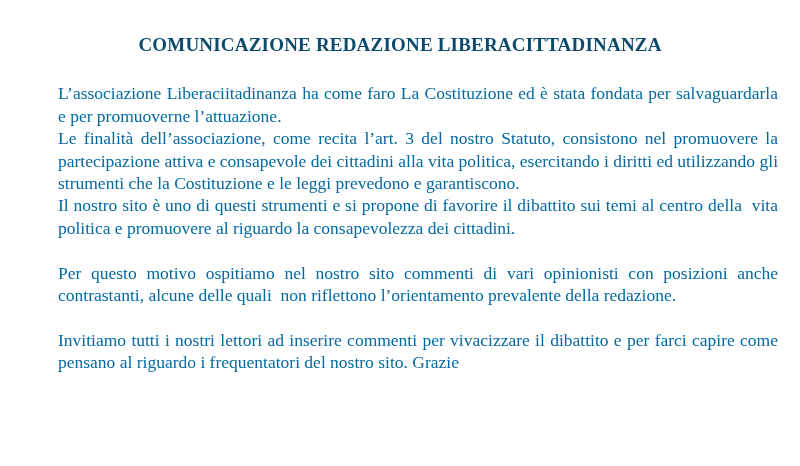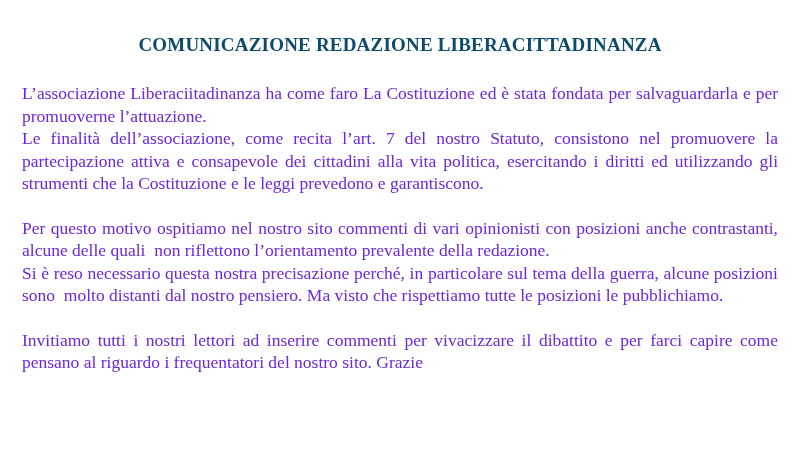--- a/index.html
+++ b/index.html
@@ -25,37 +25,38 @@
     letter-spacing: 0.2px;
     margin-bottom: 26px;
     color: #0c4a6e;
   }
   .block { margin: 0; }
   .block + .block { margin-top: 22.4px; }
   .block p {
     font-size: 17.5px;
     line-height: 22.4px;
     text-align: justify;
-    color: #6d28d9;
+    color: #0369a1;
+    margin-left: 36px;
   }
 </style>
 </head>
 <body>
 
 <div class="page">
 
   <h1 class="doc-title">COMUNICAZIONE REDAZIONE LIBERACITTADINANZA</h1>
 
   <div class="block">
     <p>L’associazione Liberaciitadinanza ha come faro La Costituzione ed è stata fondata per salvaguardarla e per promuoverne l’attuazione.</p>
-    <p>Le finalità dell’associazione, come recita l’art. 7 del nostro Statuto, consistono nel promuovere la partecipazione attiva e consapevole dei cittadini alla vita politica, esercitando i diritti ed utilizzando gli strumenti che la Costituzione e le leggi prevedono e garantiscono.</p>
+    <p>Le finalità dell’associazione, come recita l’art. 3 del nostro Statuto, consistono nel promuovere la partecipazione attiva e consapevole dei cittadini alla vita politica, esercitando i diritti ed utilizzando gli strumenti che la Costituzione e le leggi prevedono e garantiscono.</p>
+    <p>Il nostro sito è uno di questi strumenti e si propone di favorire il dibattito sui temi al centro della&nbsp; vita politica e promuovere al riguardo la consapevolezza dei cittadini.</p>
   </div>
 
   <div class="block">
     <p>Per questo motivo ospitiamo nel nostro sito commenti di vari opinionisti con posizioni anche contrastanti, alcune delle quali&nbsp; non riflettono l’orientamento prevalente della redazione.</p>
-    <p>Si è reso necessario questa nostra precisazione perché, in particolare sul tema della guerra, alcune posizioni sono&nbsp; molto distanti dal nostro pensiero. Ma visto che rispettiamo tutte le posizioni le pubblichiamo.</p>
   </div>
 
   <div class="block">
     <p>Invitiamo tutti i nostri lettori ad inserire commenti per vivacizzare il dibattito e per farci capire come pensano al riguardo i frequentatori del nostro sito. Grazie</p>
   </div>
 
 </div>
 
 </body></html>

